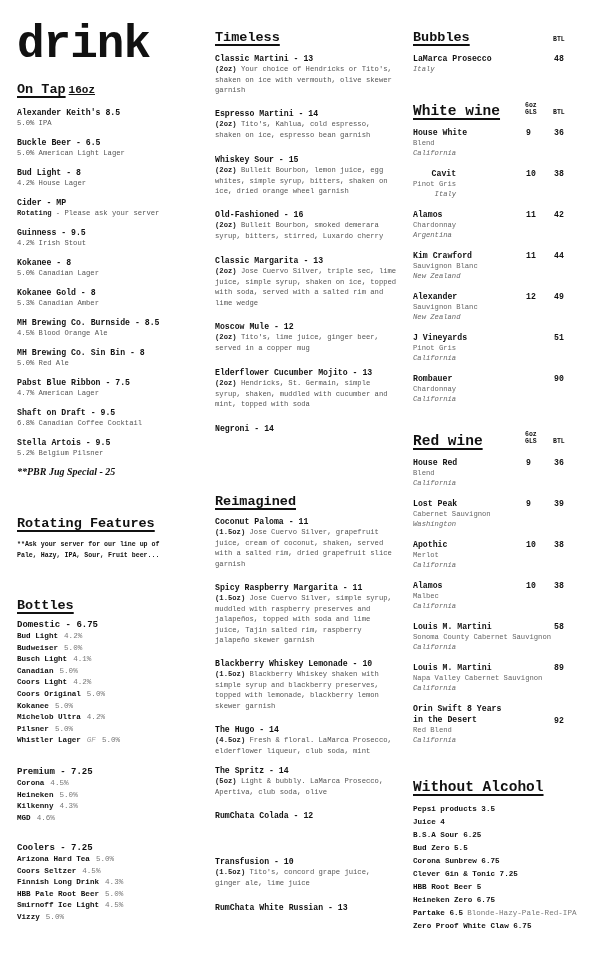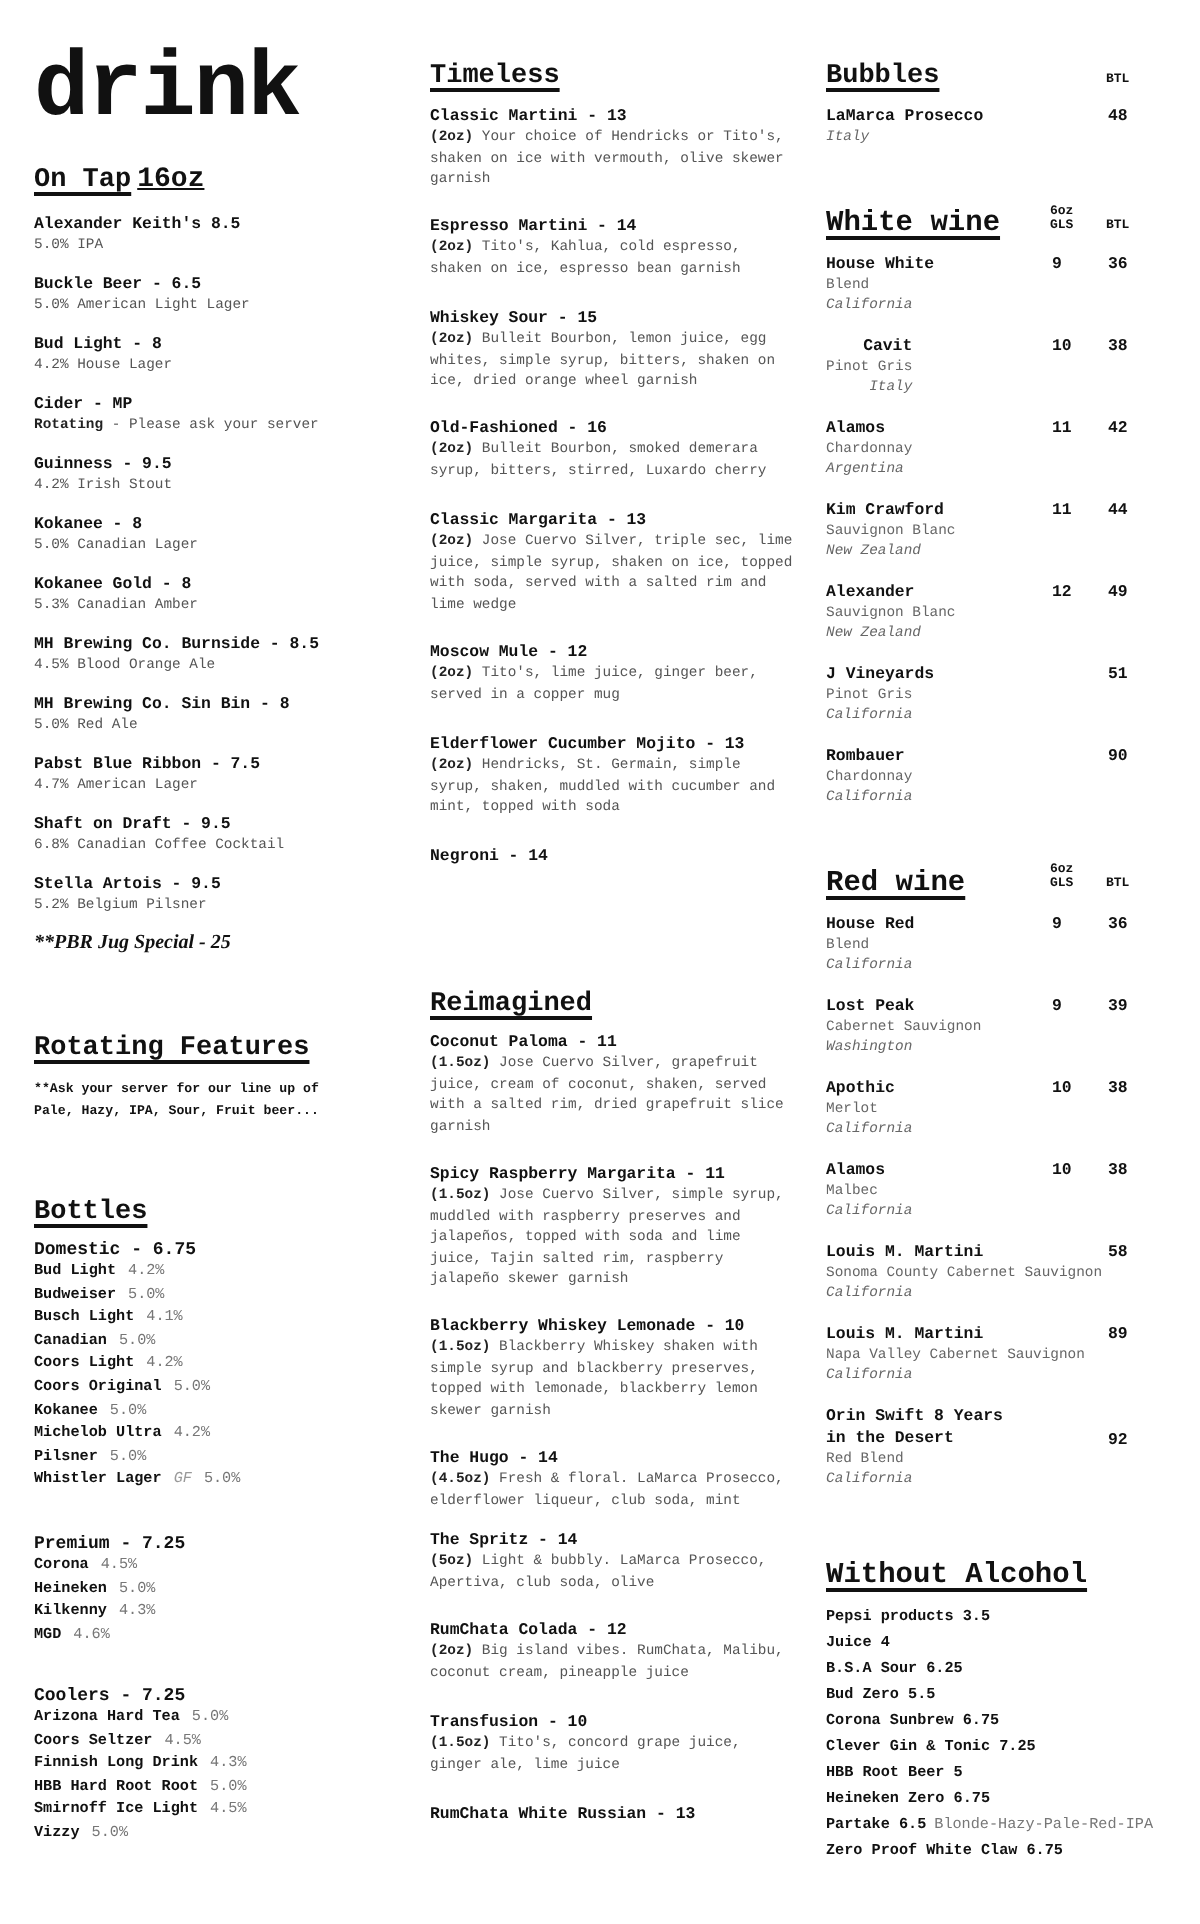--- a/index.html
+++ b/index.html
@@ -7,21 +7,21 @@
   body { position: relative; font-family: "Liberation Mono", "DejaVu Sans Mono", monospace; color: #111; }
   .col { position: absolute; top: 0; }
   #col1 { left: 17px; width: 185px; }
   #col2 { left: 215px; width: 185px; }
   #col3 { left: 413px; width: 180px; }
 
   .logo { position: absolute; left: 17px; top: 22px; font-family: "Liberation Mono", monospace; font-weight: bold; font-size: 46px; letter-spacing: -1px; line-height: 46px; }
 
   .sec-title { font-family: "Liberation Mono", monospace; font-weight: bold; font-size: 13.5px; text-decoration: underline; text-decoration-thickness: 2px; text-underline-offset: 3px; display: inline-block; }
   .sec-title.big { font-size: 14.5px; }
-  .sec-sub { font-weight: bold; font-size: 14px; margin-left: 3px; text-decoration: underline; }
+  .sec-sub { font-weight: bold; font-size: 11px; margin-left: 3px; text-decoration: underline; }
 
   .item-name { font-weight: bold; font-size: 8.2px; line-height: 11px; white-space: nowrap; }
   .item-desc { font-size: 7.2px; line-height: 10.5px; color: #555; }
   .item-desc b { color: #222; }
   .abs { position: absolute; }
 
   .bottle-line { font-weight: bold; font-size: 7.6px; line-height: 11.6px; white-space: nowrap; }
   .bottle-line .abv { font-weight: normal; color: #777; margin-left: 6px; }
   .bottle-line .gf { font-weight: normal; font-style: italic; color: #999; margin-left: 6px; }
   .group-head { font-weight: bold; font-size: 9px; line-height: 12px; }
@@ -131,21 +131,21 @@
     <div class="bottle-line"><span>Heineken</span><span class="abv">5.0%</span></div>
     <div class="bottle-line"><span>Kilkenny</span><span class="abv">4.3%</span></div>
     <div class="bottle-line"><span>MGD</span><span class="abv">4.6%</span></div>
   </div>
 
   <div class="abs" style="top:842px;left:0;">
     <div class="group-head">Coolers - 7.25</div>
     <div class="bottle-line"><span>Arizona Hard Tea</span><span class="abv">5.0%</span></div>
     <div class="bottle-line"><span>Coors Seltzer</span><span class="abv">4.5%</span></div>
     <div class="bottle-line"><span>Finnish Long Drink</span><span class="abv">4.3%</span></div>
-    <div class="bottle-line"><span>HBB Hard Root Root</span><span class="abv">5.0%</span></div>
+    <div class="bottle-line"><span>HBB Pale Root Beer</span><span class="abv">5.0%</span></div>
     <div class="bottle-line"><span>Smirnoff Ice Light</span><span class="abv">4.5%</span></div>
     <div class="bottle-line"><span>Vizzy</span><span class="abv">5.0%</span></div>
   </div>
 </div>
 
 <div id="col2" class="col">
   <div class="abs" style="top:28px;left:0;">
     <span class="sec-title">Timeless</span>
   </div>
 
@@ -200,21 +200,20 @@
   <div class="abs" style="top:724px;left:0;width:185px;">
     <div class="item-name">The Hugo - 14</div>
     <div class="item-desc"><b>(4.5oz)</b> <span>Fresh &amp; floral. LaMarca Prosecco, elderflower liqueur, club soda, mint</span></div>
   </div>
   <div class="abs" style="top:765px;left:0;width:185px;">
     <div class="item-name">The Spritz - 14</div>
     <div class="item-desc"><b>(5oz)</b> <span>Light &amp; bubbly. LaMarca Prosecco, Apertiva, club soda, olive</span></div>
   </div>
   <div class="abs" style="top:810px;left:0;width:185px;">
     <div class="item-name">RumChata Colada - 12</div>
-    <div class="item-desc"><b>(2oz)</b> <span>Big island vibes. RumChata, Malibu, coconut cream, pineapple juice</span></div>
   </div>
   <div class="abs" style="top:856px;left:0;width:185px;">
     <div class="item-name">Transfusion - 10</div>
     <div class="item-desc"><b>(1.5oz)</b> <span>Tito's, concord grape juice, ginger ale, lime juice</span></div>
   </div>
   <div class="abs" style="top:902px;left:0;width:185px;">
     <div class="item-name">RumChata White Russian - 13</div>
   </div>
 </div>
 

